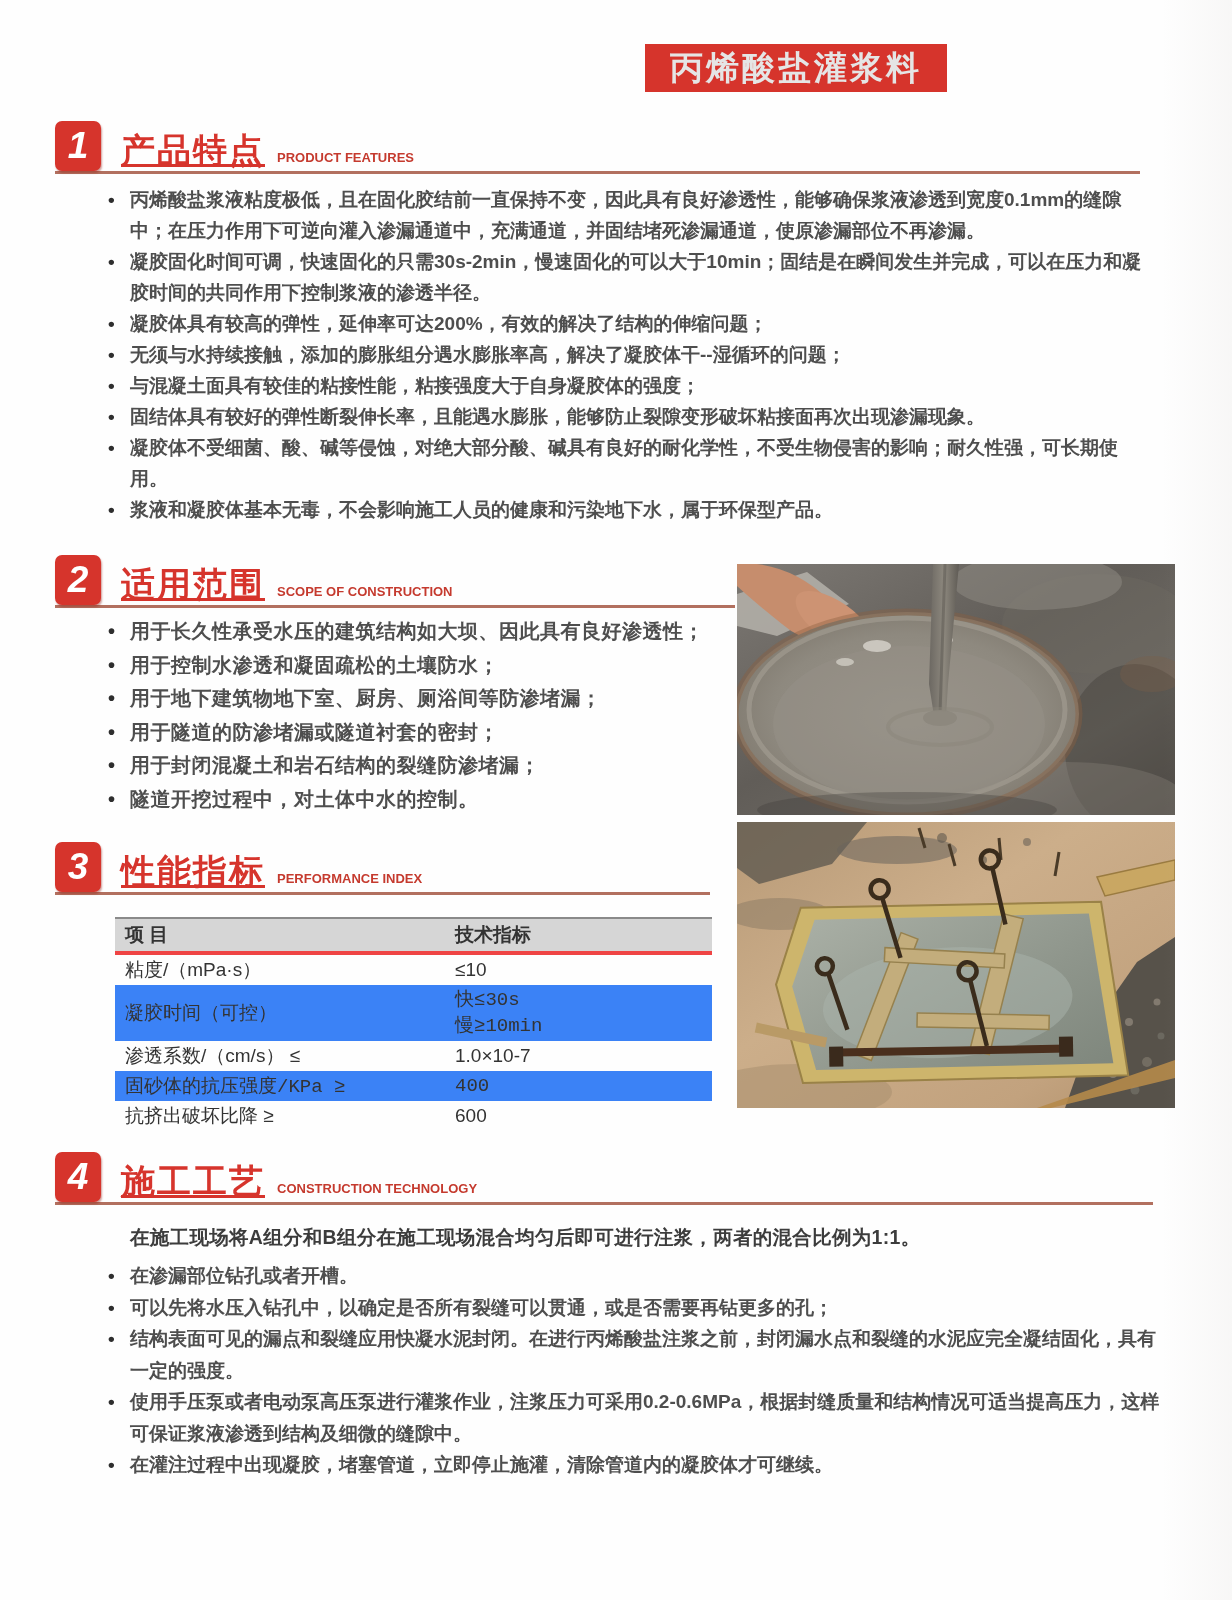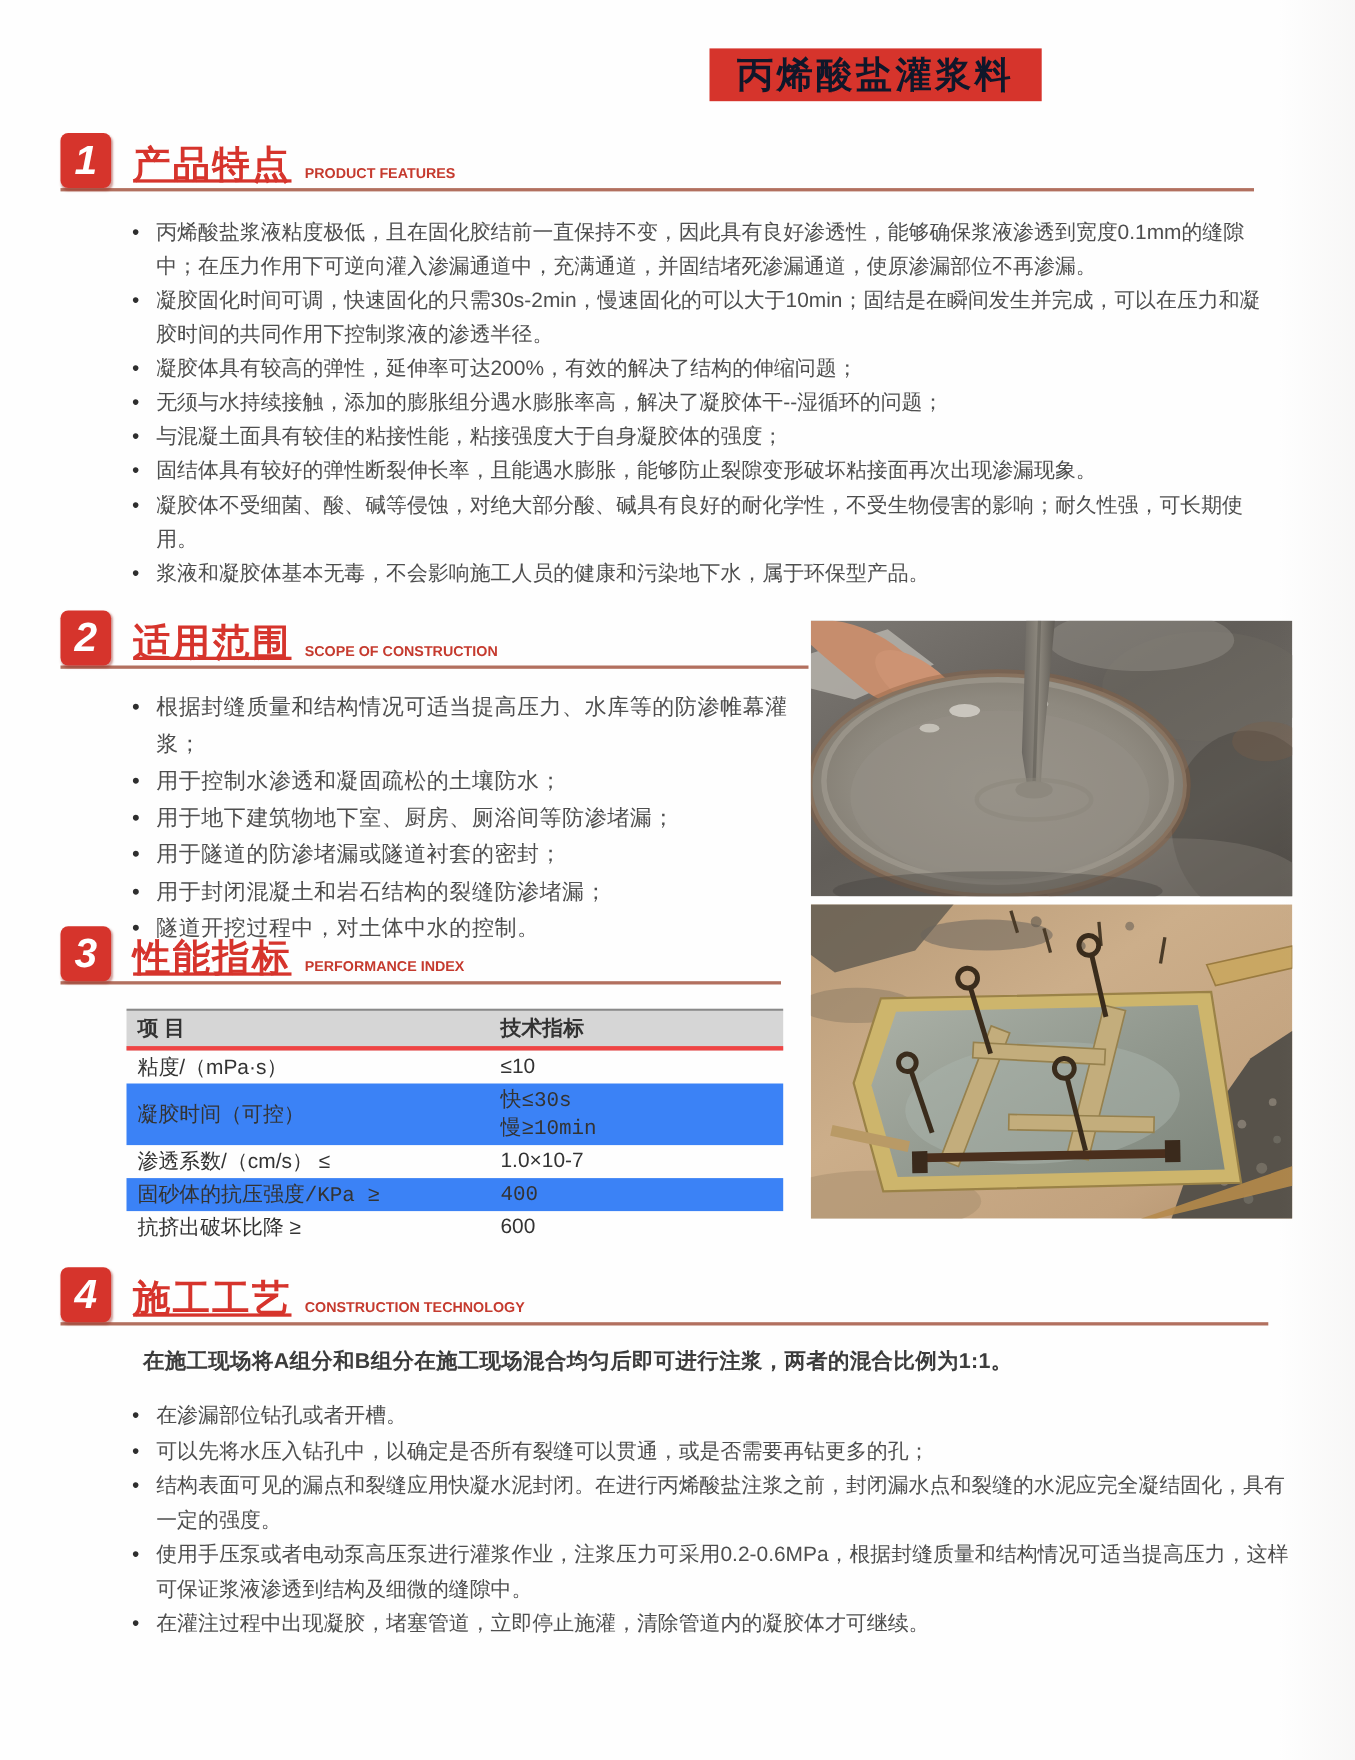--- a/index.html
+++ b/index.html
@@ -3,39 +3,39 @@
 <meta charset="utf-8">
 <style>
   html,body{margin:0;padding:0;background:#ffffff;}
   body{font-family:"Liberation Sans","DejaVu Sans",sans-serif;}
   .page{position:relative;width:1232px;height:1600px;background:#fefefe;overflow:hidden;}
   .page::after{content:"";position:absolute;top:0;right:0;width:70px;height:100%;
     background:linear-gradient(to right,rgba(190,185,180,0),rgba(190,185,180,0.10));pointer-events:none;}
 
   
   .banner{position:absolute;left:645px;top:44px;width:302px;height:48px;background:#d6342c;
-    color:#0f172a;font-size:33px;font-weight:bold;letter-spacing:3px;
+    color:#e5e5e5;font-size:33px;font-weight:bold;letter-spacing:3px;
     display:flex;align-items:center;justify-content:center;}
 
   
   .sec-header{position:absolute;display:flex;align-items:flex-end;border-bottom:3px solid #b2705f;box-sizing:border-box;}
   .sec-header .num{width:46px;height:50px;background:#d6342c;border-radius:7px;color:#fff;
     font-size:37px;font-style:italic;font-weight:bold;display:flex;align-items:center;justify-content:center;
     box-shadow:1px 2px 2px rgba(150,40,30,.45);flex:0 0 auto;}
   .sec-header .ttl{font-size:34px;font-weight:bold;color:#d6342c;margin-left:20px;line-height:1;
     padding-bottom:4px;letter-spacing:2px;white-space:nowrap;text-decoration:underline;}
   .sec-header .sub{font-size:13px;font-weight:bold;color:#c53a2e;margin-left:12px;padding-bottom:6px;
     white-space:nowrap;letter-spacing:0;}
   #sec1-header{left:55px;top:120px;width:1085px;height:54px;}
   #sec2-header{left:55px;top:554px;width:680px;height:54px;}
   #sec3-header{left:55px;top:841px;width:655px;height:54px;}
   #sec4-header{left:55px;top:1151px;width:1098px;height:54px;}
 
   
-  .blist{position:absolute;list-style:none;margin:12px;padding:0;font-size:19px;color:#4e4e4e;}
+  .blist{position:absolute;list-style:none;margin:0;padding:0;font-size:19px;color:#4e4e4e;font-weight:bold;}
   .blist li{position:relative;padding-left:25px;}
   .blist li::before{content:"\2022";position:absolute;left:3px;top:0;color:#2e2e2e;}
   #sec1-list{left:105px;top:184px;width:1042px;line-height:31px;}
   #sec2-list{left:105px;top:615px;width:628px;line-height:33.5px;font-size:20px;letter-spacing:.5px;}
   #sec4-list{left:105px;top:1260px;width:1068px;line-height:31.5px;}
 
   
   #sec4-intro{position:absolute;left:130px;top:1224px;width:1050px;font-size:19.5px;font-weight:bold;
     color:#3c3c3c;letter-spacing:.3px;}
 
@@ -78,21 +78,21 @@
     <li>凝胶体不受细菌、酸、碱等侵蚀，对绝大部分酸、碱具有良好的耐化学性，不受生物侵害的影响；耐久性强，可长期使用。</li>
     <li>浆液和凝胶体基本无毒，不会影响施工人员的健康和污染地下水，属于环保型产品。</li>
   </ul>
 
   <div class="sec-header" id="sec2-header">
     <div class="num">2</div>
     <div class="ttl">适用范围</div>
     <div class="sub">SCOPE OF CONSTRUCTION</div>
   </div>
   <ul class="blist" id="sec2-list">
-    <li>根据封缝质量和结构情况可适当提高压力、水库等的防渗帷幕灌浆；</li>
+    <li>用于长久性承受水压的建筑结构如大坝、因此具有良好渗透性；</li>
     <li>用于控制水渗透和凝固疏松的土壤防水；</li>
     <li>用于地下建筑物地下室、厨房、厕浴间等防渗堵漏；</li>
     <li>用于隧道的防渗堵漏或隧道衬套的密封；</li>
     <li>用于封闭混凝土和岩石结构的裂缝防渗堵漏；</li>
     <li>隧道开挖过程中，对土体中水的控制。</li>
   </ul>
 
   <div class="photo" id="photo1">
     <svg viewBox="0 0 438 251" preserveAspectRatio="none">
       <defs>

